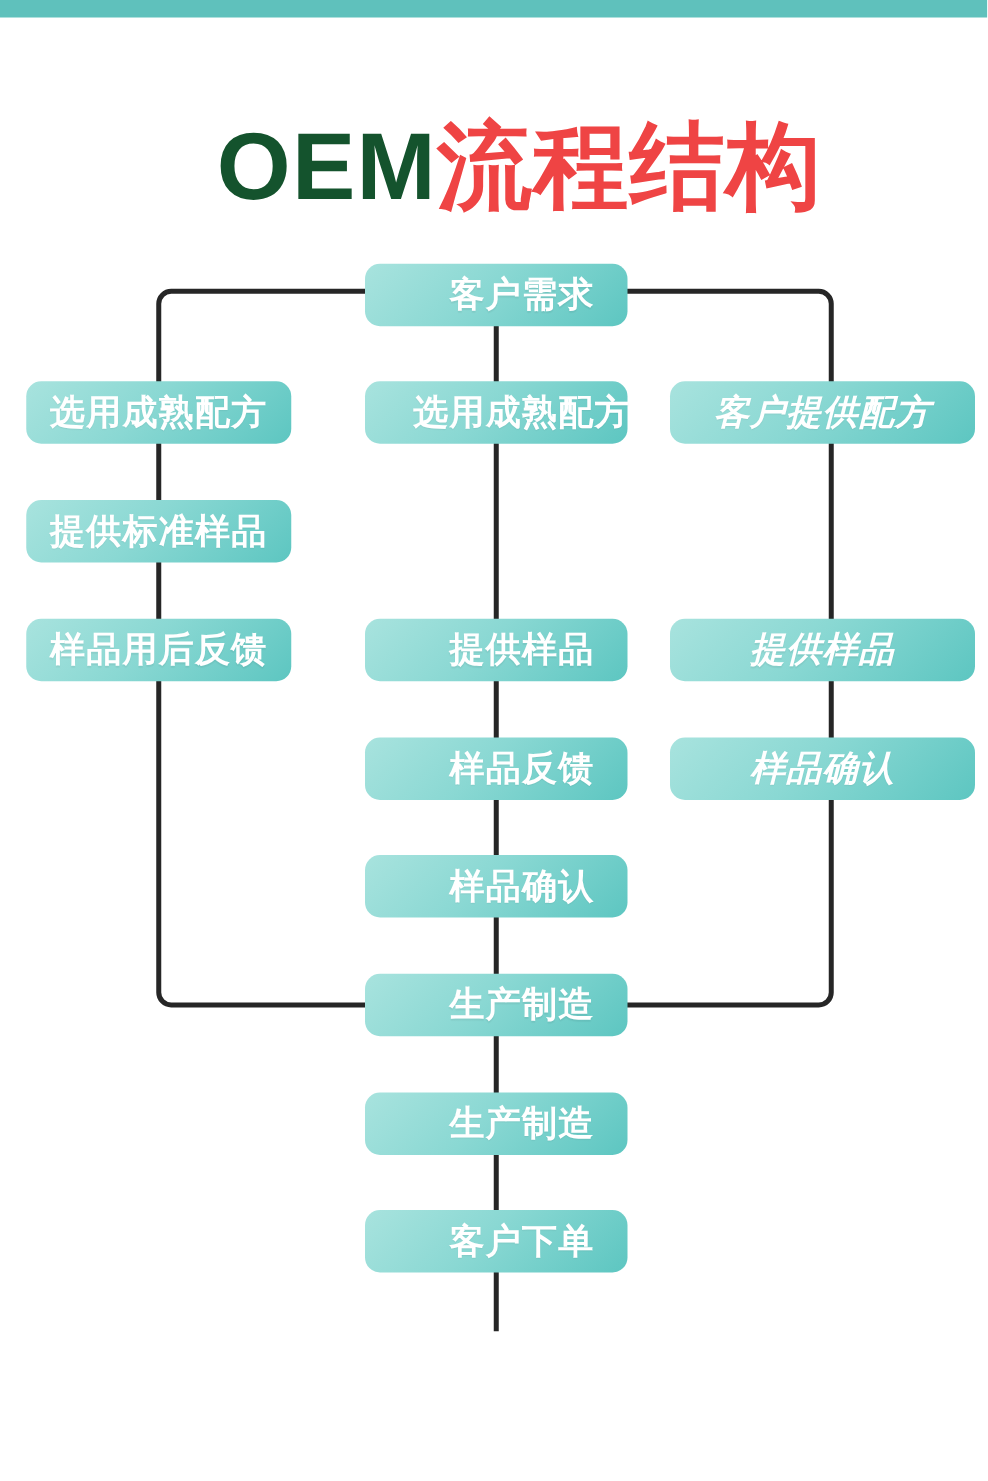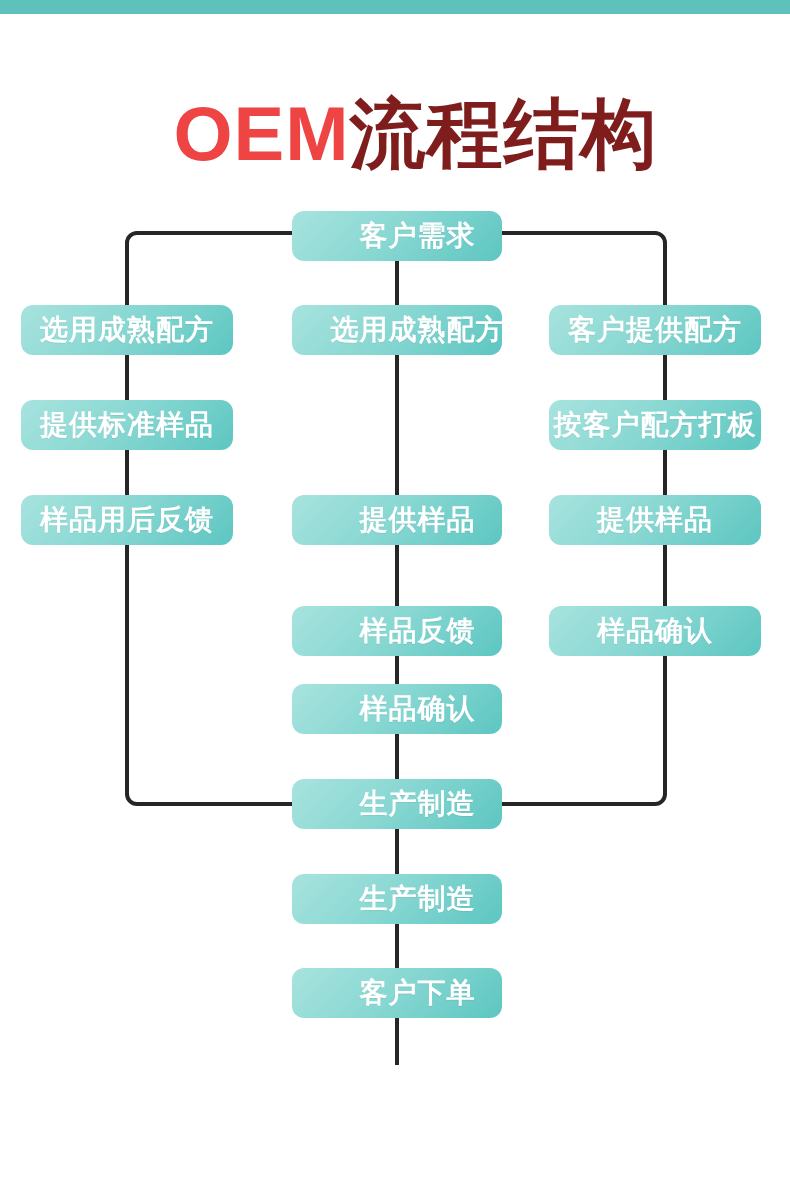--- a/index.html
+++ b/index.html
@@ -25,22 +25,22 @@
     position: absolute;
     left: 0; top: 94px;
     width: 790px;
     text-align: center;
     font-size: 76px;
     font-weight: 900;
     line-height: 1.05;
     letter-spacing: 1px;
     white-space: nowrap;
   }
-  .title .accent { color: #ef4444; margin-left: 41px; }
-  .title .rest   { color: #7f1d1d; }
+  .title .accent { color: #14532d; margin-left: 41px; }
+  .title .rest   { color: #ef4444; }
 
   
   .loop {
     position: absolute;
     left: 125px; top: 231px;
     width: 542px; height: 575px;
     border: 4px solid #262626;
     border-radius: 12px;
     background: transparent;
   }
@@ -62,27 +62,27 @@
     font-weight: 700;
     letter-spacing: 1px;
     display: flex;
     align-items: center;
     justify-content: center;
     white-space: nowrap;
     text-shadow: 0 1px 1px rgba(0,0,0,0.06);
   }
   .col-left  { left: 21px;  width: 212px; }
   .col-mid   { left: 292px; width: 210px; padding-left: 41px; }
-  .col-right { left: 549px; width: 212px; }
+  .col-right { left: 536px; width: 244px; font-style: italic; }
 
   .row-top { top: 211px; }
   .row-1 { top: 305px; }
   .row-2 { top: 400px; }
   .row-3 { top: 495px; }
-  .row-4 { top: 590px; margin-top: 16px; }
+  .row-4 { top: 590px; }
   .row-5 { top: 684px; }
   .row-6 { top: 779px; }
   .row-7 { top: 874px; }
   .row-8 { top: 968px; }
   .row-9 { top: 1063px; }
 </style>
 </head>
 <body>
 
 <div class="canvas">
@@ -99,21 +99,20 @@
   <div class="node col-left row-1">选用成熟配方</div>
   <div class="node col-left row-2">提供标准样品</div>
   <div class="node col-left row-3">样品用后反馈</div>
 
   <div class="node col-mid row-1">选用成熟配方</div>
   <div class="node col-mid row-3">提供样品</div>
   <div class="node col-mid row-4">样品反馈</div>
   <div class="node col-mid row-5">样品确认</div>
 
   <div class="node col-right row-1">客户提供配方</div>
-  <div class="node col-right row-2">按客户配方打板</div>
   <div class="node col-right row-3">提供样品</div>
   <div class="node col-right row-4">样品确认</div>
 
   <div class="node col-mid row-6">生产制造</div>
   <div class="node col-mid row-7">生产制造</div>
   <div class="node col-mid row-8">客户下单</div>
 
 </div>
 
 </body></html>

